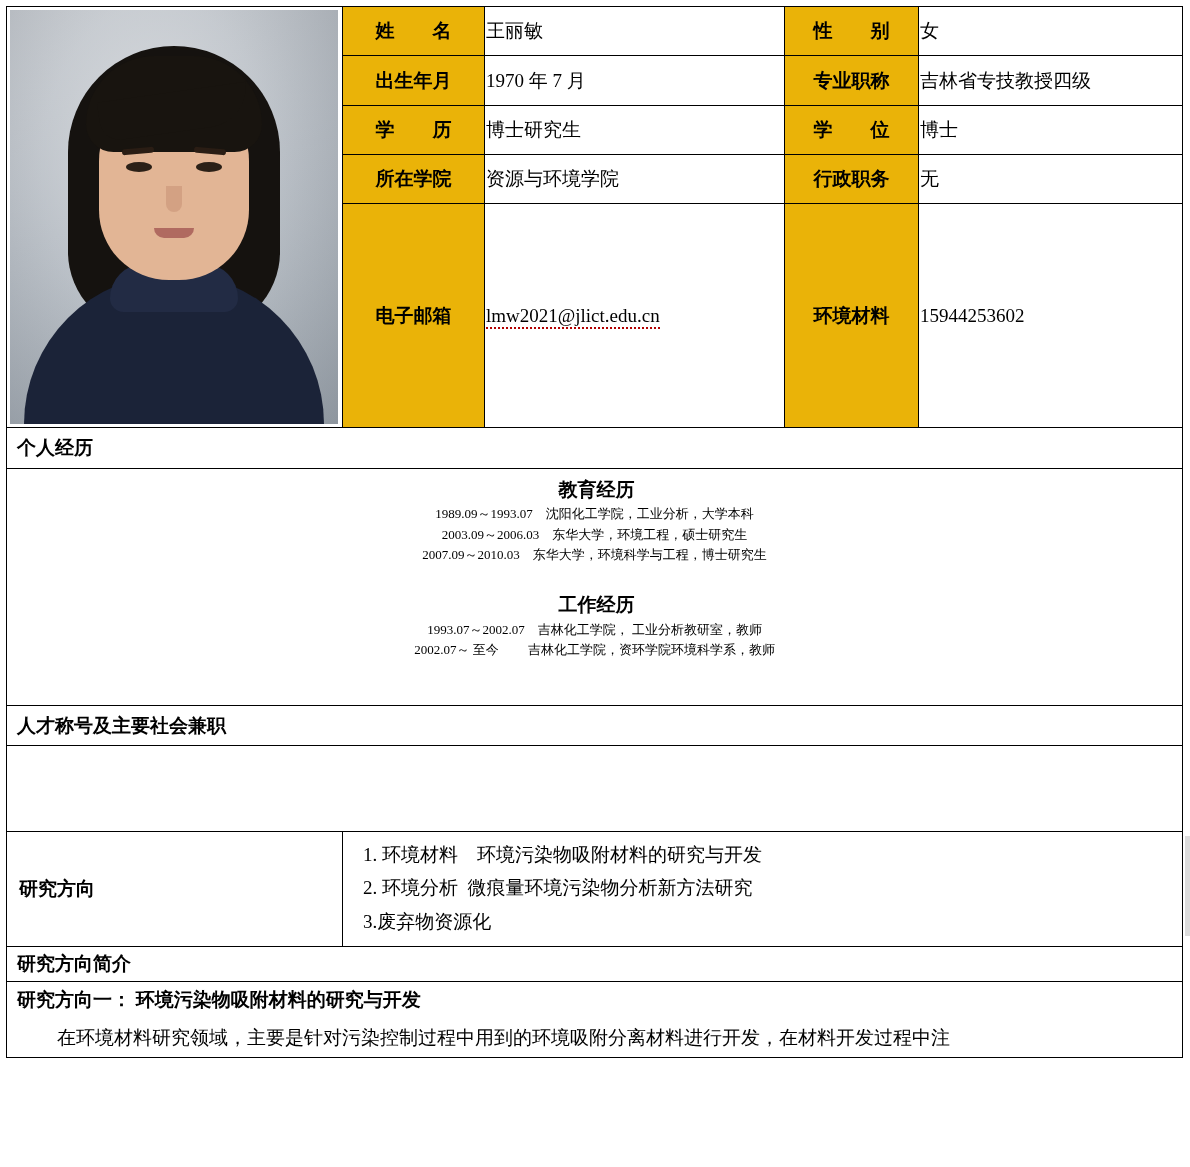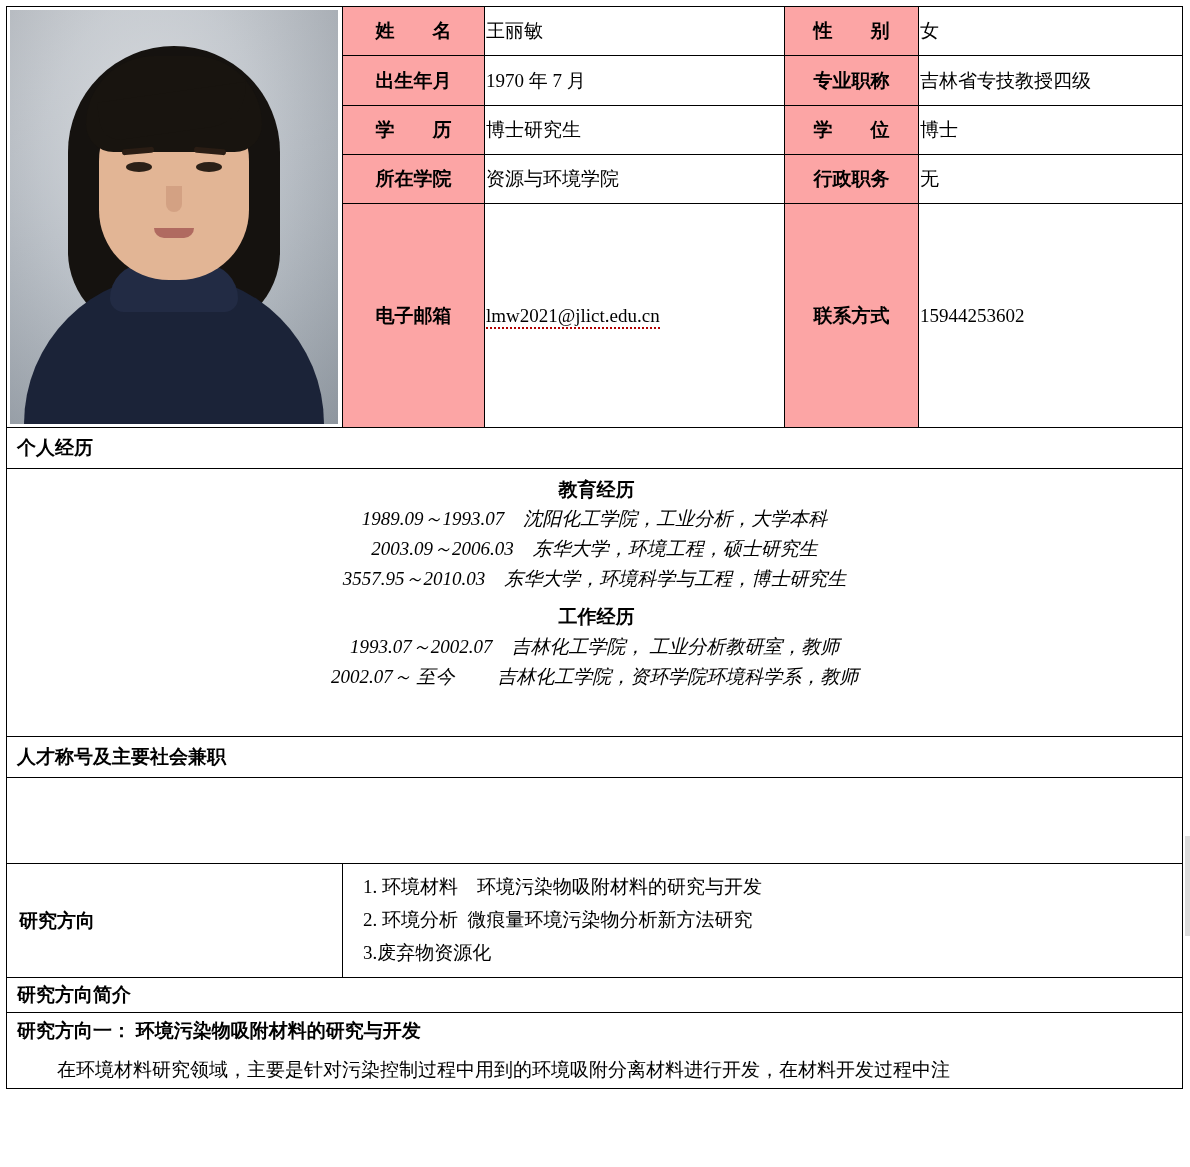--- a/index.html
+++ b/index.html
@@ -159,21 +159,21 @@
     margin-left: -20px;
     width: 40px;
     height: 10px;
     background: #b06a60;
     border-radius: 0 0 20px 20px;
   }
   
   .lbl {
     text-align: center;
     font-weight: bold;
-    background: #fca5a5;
+    background: #eab308;
   }
   .val { text-align: left; }
   .row-h { height: 48px; }
   .email-row { height: 218px; }
   .email-link {
     border-bottom: 2px dotted #b30000;
     padding-bottom: 1px;
   }
   .section-head {
     font-weight: bold;
@@ -184,24 +184,23 @@
     font-weight: bold;
     font-size: 19px;
     padding: 2px 0 2px 4px;
   }
   .exp-cell {
     padding: 6px 10px 10px 10px;
     text-align: center;
     vertical-align: top;
   }
   .exp-line {
-    font-size: 19px;
+    font-size: 13px;
     line-height: 1.58;
     white-space: pre;
-    font-style: italic;
   }
   .blank-cell { height: 86px; }
   .dir-label {
     text-align: left;
     font-weight: bold;
     font-size: 20px;
     width: 236px;
     padding-left: 12px;
   }
   .dir-list {
@@ -304,35 +303,35 @@
         <td class="val">资源与环境学院</td>
         <td class="lbl">行政职务</td>
         <td class="val">无</td>
       </tr>
 
       <tr class="email-row">
         <td class="lbl">电子邮箱</td>
         <td class="val">
           <span class="email-link">lmw2021@jlict.edu.cn</span>
         </td>
-        <td class="lbl">联系方式</td>
+        <td class="lbl">环境材料</td>
         <td class="val">15944253602</td>
       </tr>
 
       <tr>
         <td class="section-head" colspan="5">个人经历</td>
       </tr>
 
       <tr>
         <td class="exp-cell" colspan="5">
           <div class="sub-head">教育经历</div>
           <div class="exp-line">1989.09～1993.07　沈阳化工学院，工业分析，大学本科</div>
           <div class="exp-line">2003.09～2006.03　东华大学，环境工程，硕士研究生</div>
-          <div class="exp-line">3557.95～2010.03　东华大学，环境科学与工程，博士研究生</div>
-          <div class="sub-head" style="margin-top:8px;">工作经历</div>
+          <div class="exp-line">2007.09～2010.03　东华大学，环境科学与工程，博士研究生</div>
+          <div class="sub-head" style="margin-top:24px;">工作经历</div>
           <div class="exp-line">1993.07～2002.07　吉林化工学院， 工业分析教研室，教师</div>
           <div class="exp-line">2002.07～ 至今　　 吉林化工学院，资环学院环境科学系，教师</div>
           <div style="height:34px;"></div>
         </td>
       </tr>
 
       <tr>
         <td class="section-head" colspan="5">人才称号及主要社会兼职</td>
       </tr>
       <tr class="blank-cell">

